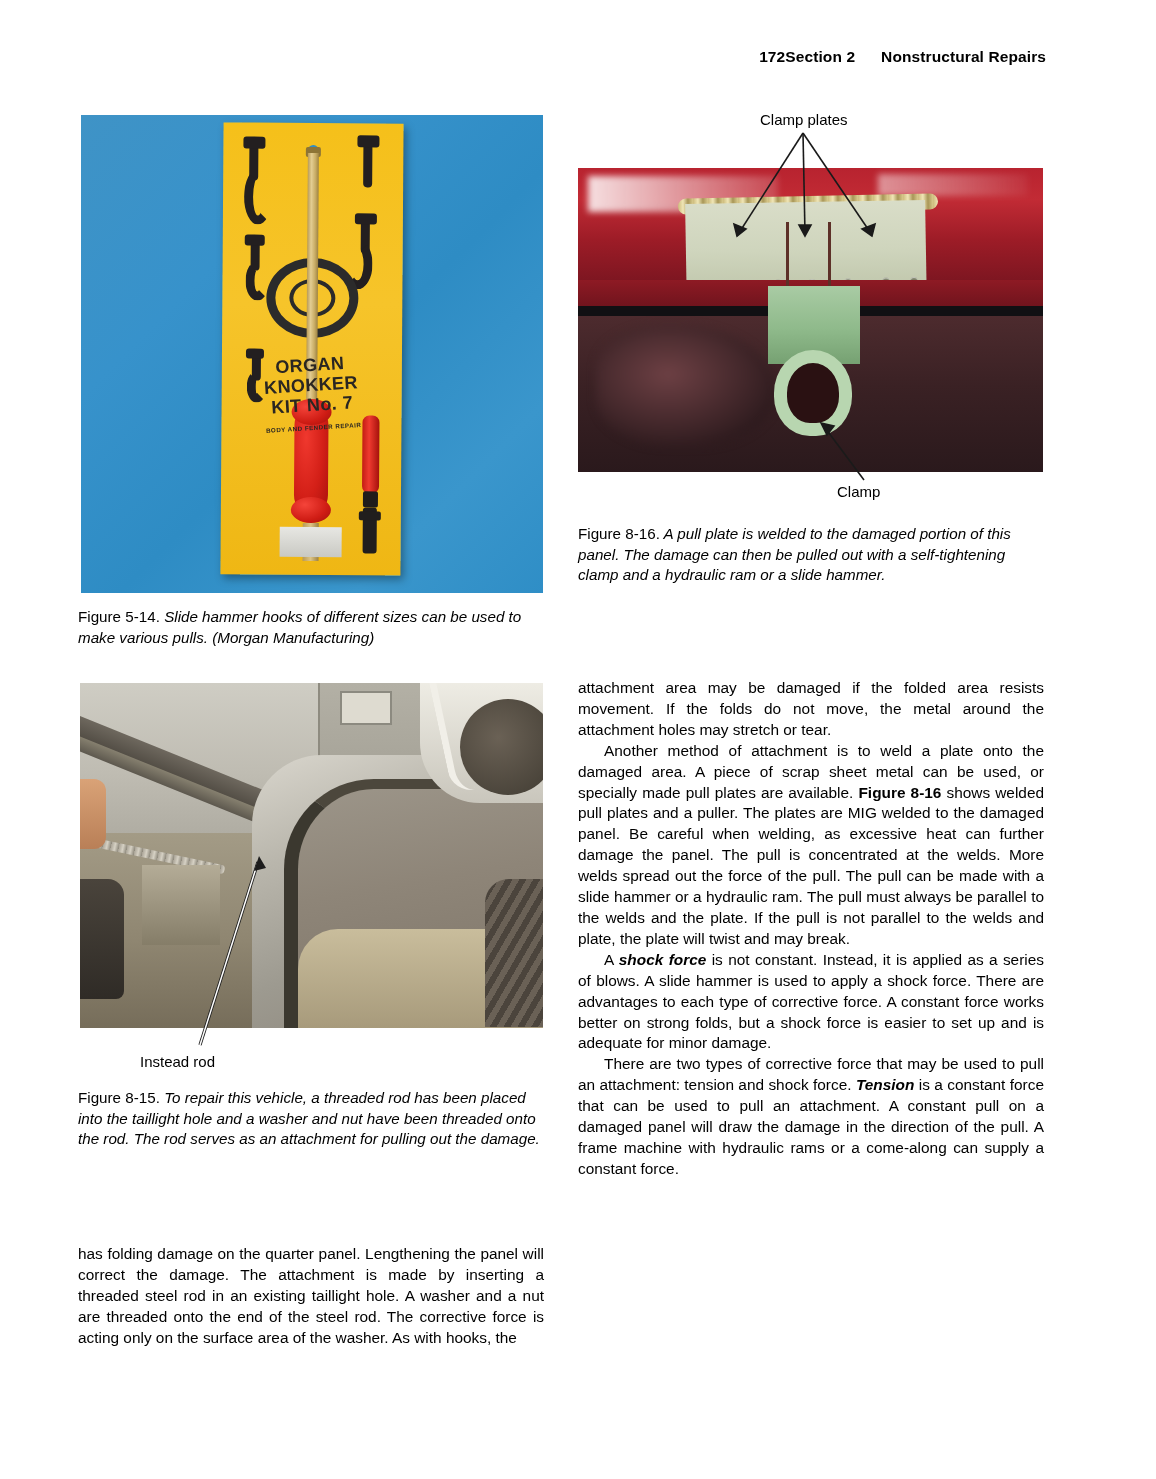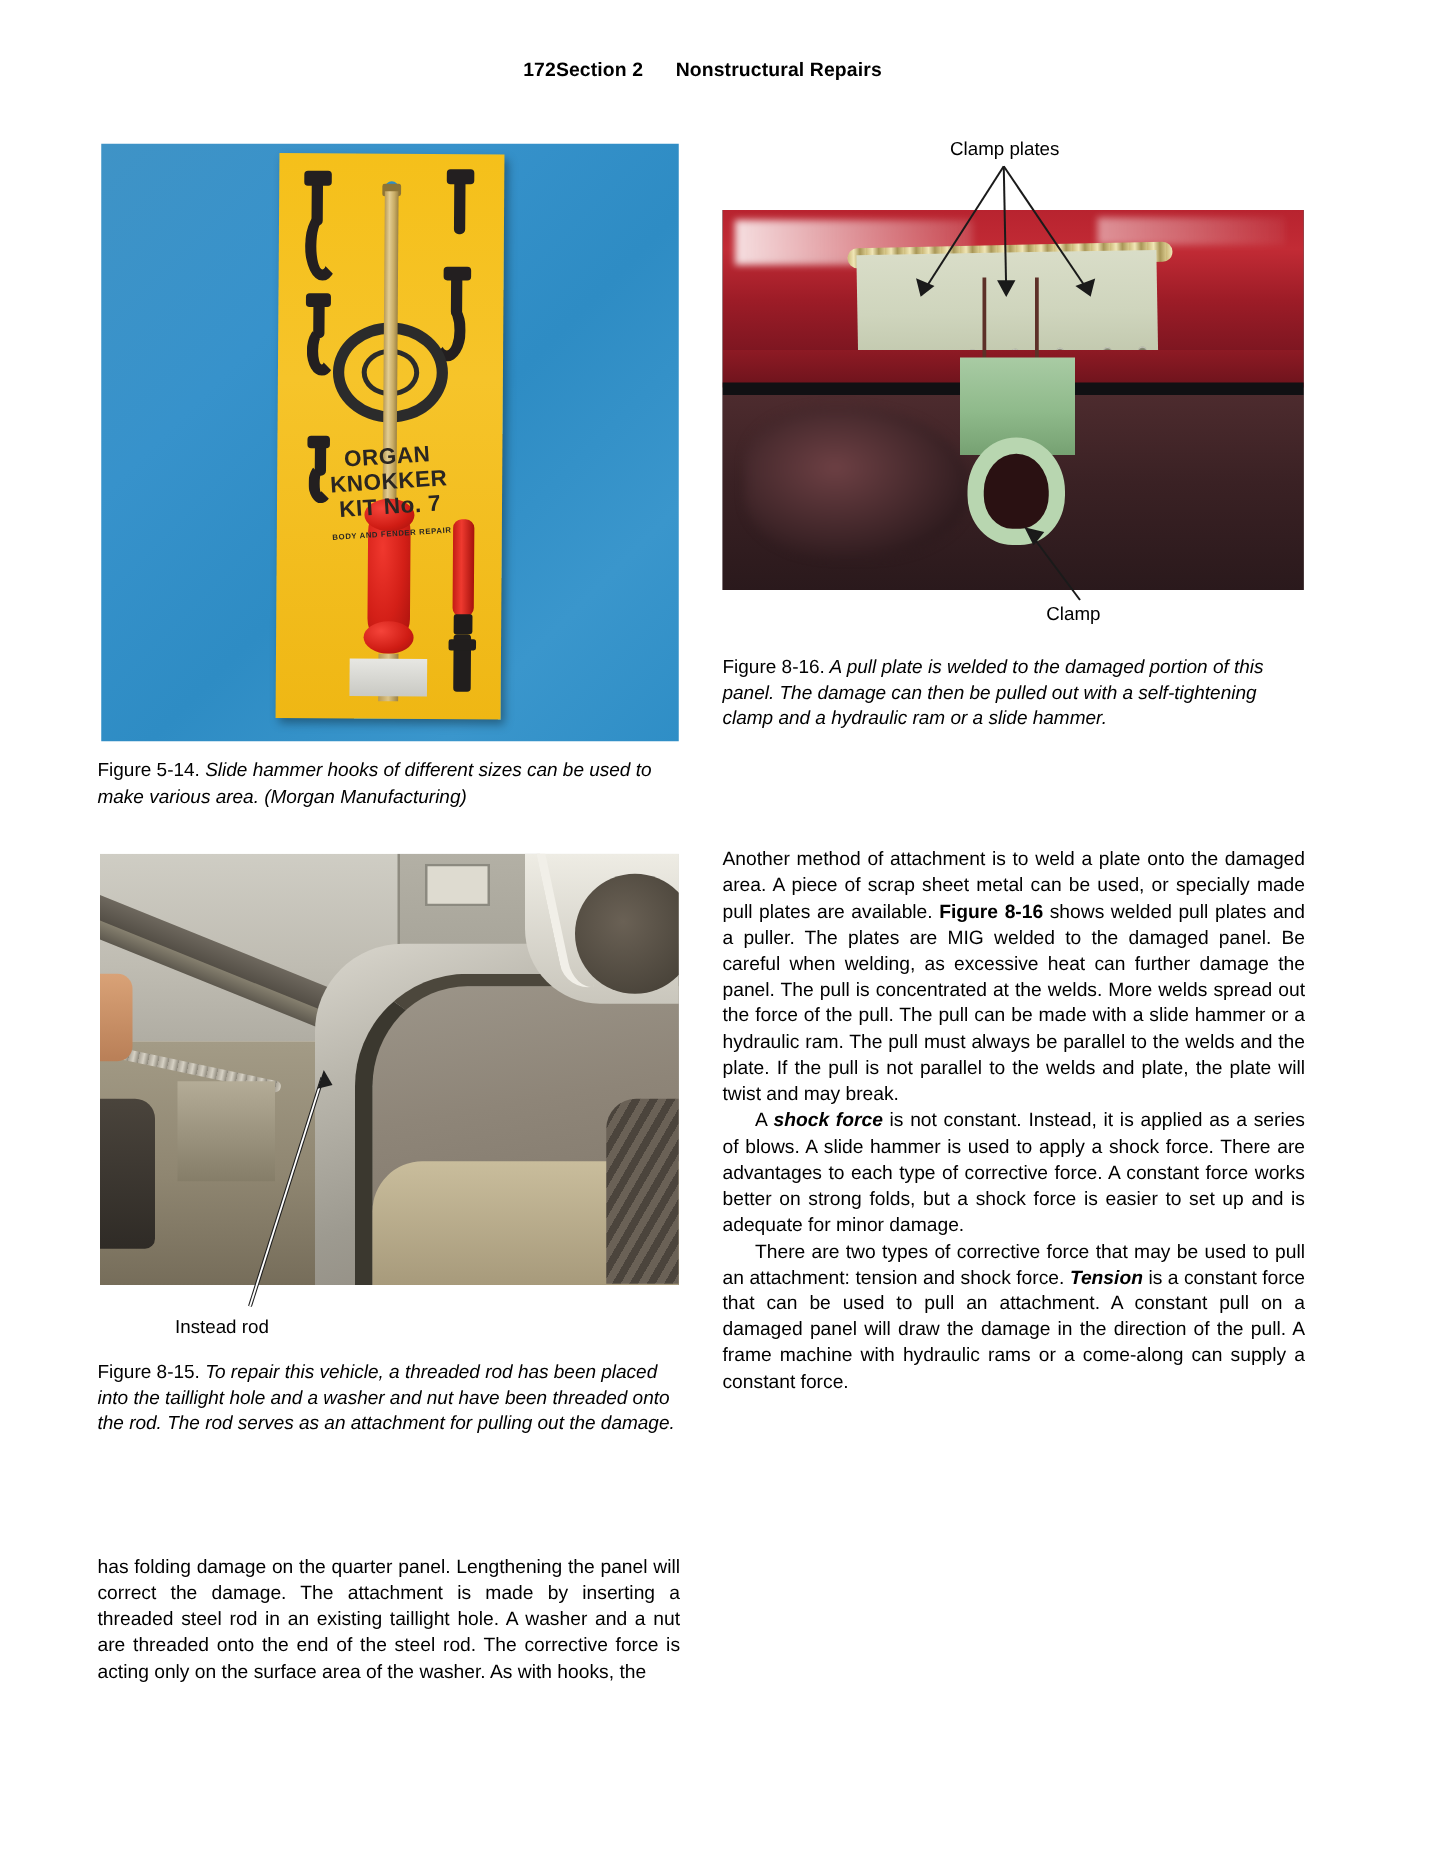--- a/index.html
+++ b/index.html
@@ -16,21 +16,21 @@
     overflow: hidden;
   }
 
   
   .running-head {
     position: absolute;
     left: 78px;
     top: 48px;
     width: 968px;
     display: flex;
-    justify-content: center;
+    justify-content: flex-end;
     align-items: baseline;
     font-size: 15.5px;
     font-weight: bold;
     letter-spacing: 0.1px;
   }
   .running-head .folio { font-weight: bold; }
   .running-head .sect { display: flex; gap: 26px; }
 
   
   .body-par {
@@ -600,38 +600,39 @@
     <polygon points="259,856 254,871 266,868" fill="#1d1d1d"></polygon>
   </g>
 </svg>
 
 <div class="callout-label" style="left:760px; top:111px;">Clamp plates</div>
 <div class="callout-label" style="left:837px; top:483px;">Clamp</div>
 <div class="callout-label" style="left:140px; top:1053px;">Instead rod</div>
 
 <div class="caption" style="position:absolute; left:78px; top:607px; width:466px;">
   <span class="lead">Figure 5-14.</span>
-  <span>Slide hammer hooks of different sizes can be used to make various area. (Morgan Manufacturing)</span>
+  <span>Slide hammer hooks of different sizes can be used to make various pulls. (Morgan Manufacturing)</span>
 </div>
 
 <div class="caption" style="position:absolute; left:578px; top:524px; width:466px;">
   <span class="lead">Figure 8-16.</span>
   <span>A pull plate is welded to the damaged portion of this panel. The damage can then be pulled out with a self-tightening clamp and a hydraulic ram or a slide hammer.</span>
 </div>
 
 <div class="caption" style="position:absolute; left:78px; top:1088px; width:466px;">
   <span class="lead">Figure 8-15.</span>
   <span>To repair this vehicle, a threaded rod has been placed into the taillight hole and a washer and nut have been threaded onto the rod. The rod serves as an attachment for pulling out the damage.</span>
 </div>
 
 <div style="position:absolute; left:78px; top:1244px; width:466px;">
   <p class="body-par">has folding damage on the quarter panel. Lengthening the panel will correct the damage. The attachment is made by inserting a threaded steel rod in an existing taillight hole. A washer and a nut are threaded onto the end of the steel rod. The corrective force is acting only on the surface area of the washer. As with hooks, the</p>
 </div>
 
 <div style="position:absolute; left:578px; top:678px; width:466px;">
+  <p class="body-par">attachment area may be damaged if the folded area resists movement. If the folds do not move, the metal around the attachment holes may stretch or tear.</p>
   <p class="body-par">
     <span>Another method of attachment is to weld a plate onto the damaged area. A piece of scrap sheet metal can be used, or specially made pull plates are available. </span><b class="inline-bold">Figure 8-16</b><span> shows welded pull plates and a puller. The plates are MIG welded to the damaged panel. Be careful when welding, as excessive heat can further damage the panel. The pull is concentrated at the welds. More welds spread out the force of the pull. The pull can be made with a slide hammer or a hydraulic ram. The pull must always be parallel to the welds and the plate. If the pull is not parallel to the welds and plate, the plate will twist and may break.</span>
   </p>
   <p class="body-par">
     <span>A </span><i class="term">shock force</i><span> is not constant. Instead, it is applied as a series of blows. A slide hammer is used to apply a shock force. There are advantages to each type of corrective force. A constant force works better on strong folds, but a shock force is easier to set up and is adequate for minor damage.</span>
   </p>
   <p class="body-par">
     <span>There are two types of corrective force that may be used to pull an attachment: tension and shock force. </span><i class="term">Tension</i><span> is a constant force that can be used to pull an attachment. A constant pull on a damaged panel will draw the damage in the direction of the pull. A frame machine with hydraulic rams or a come-along can supply a constant force.</span>
   </p>
 </div>

